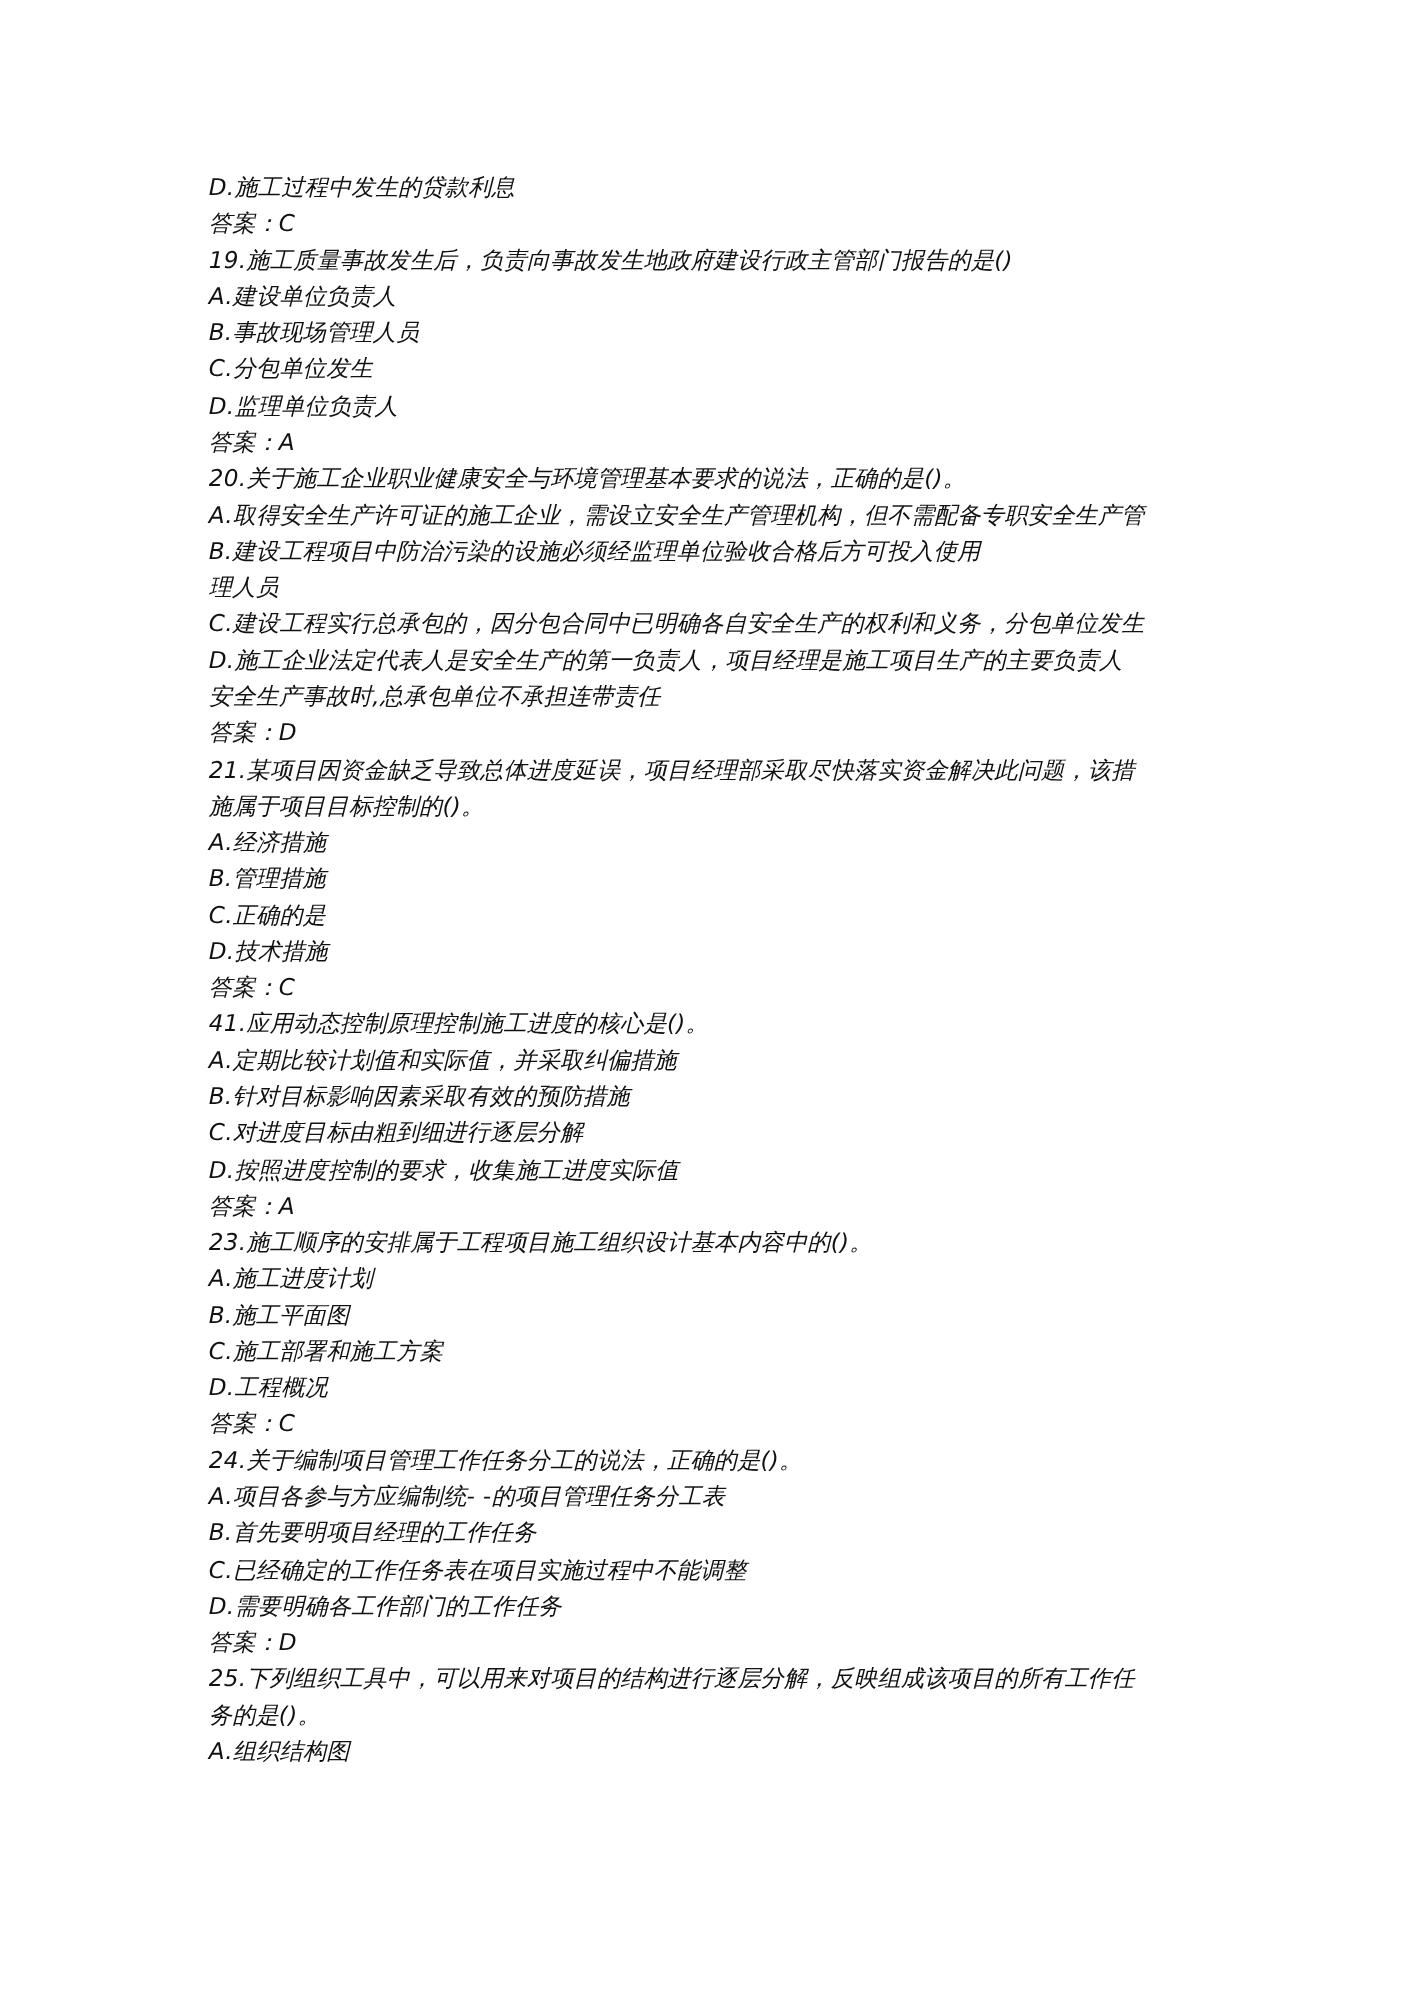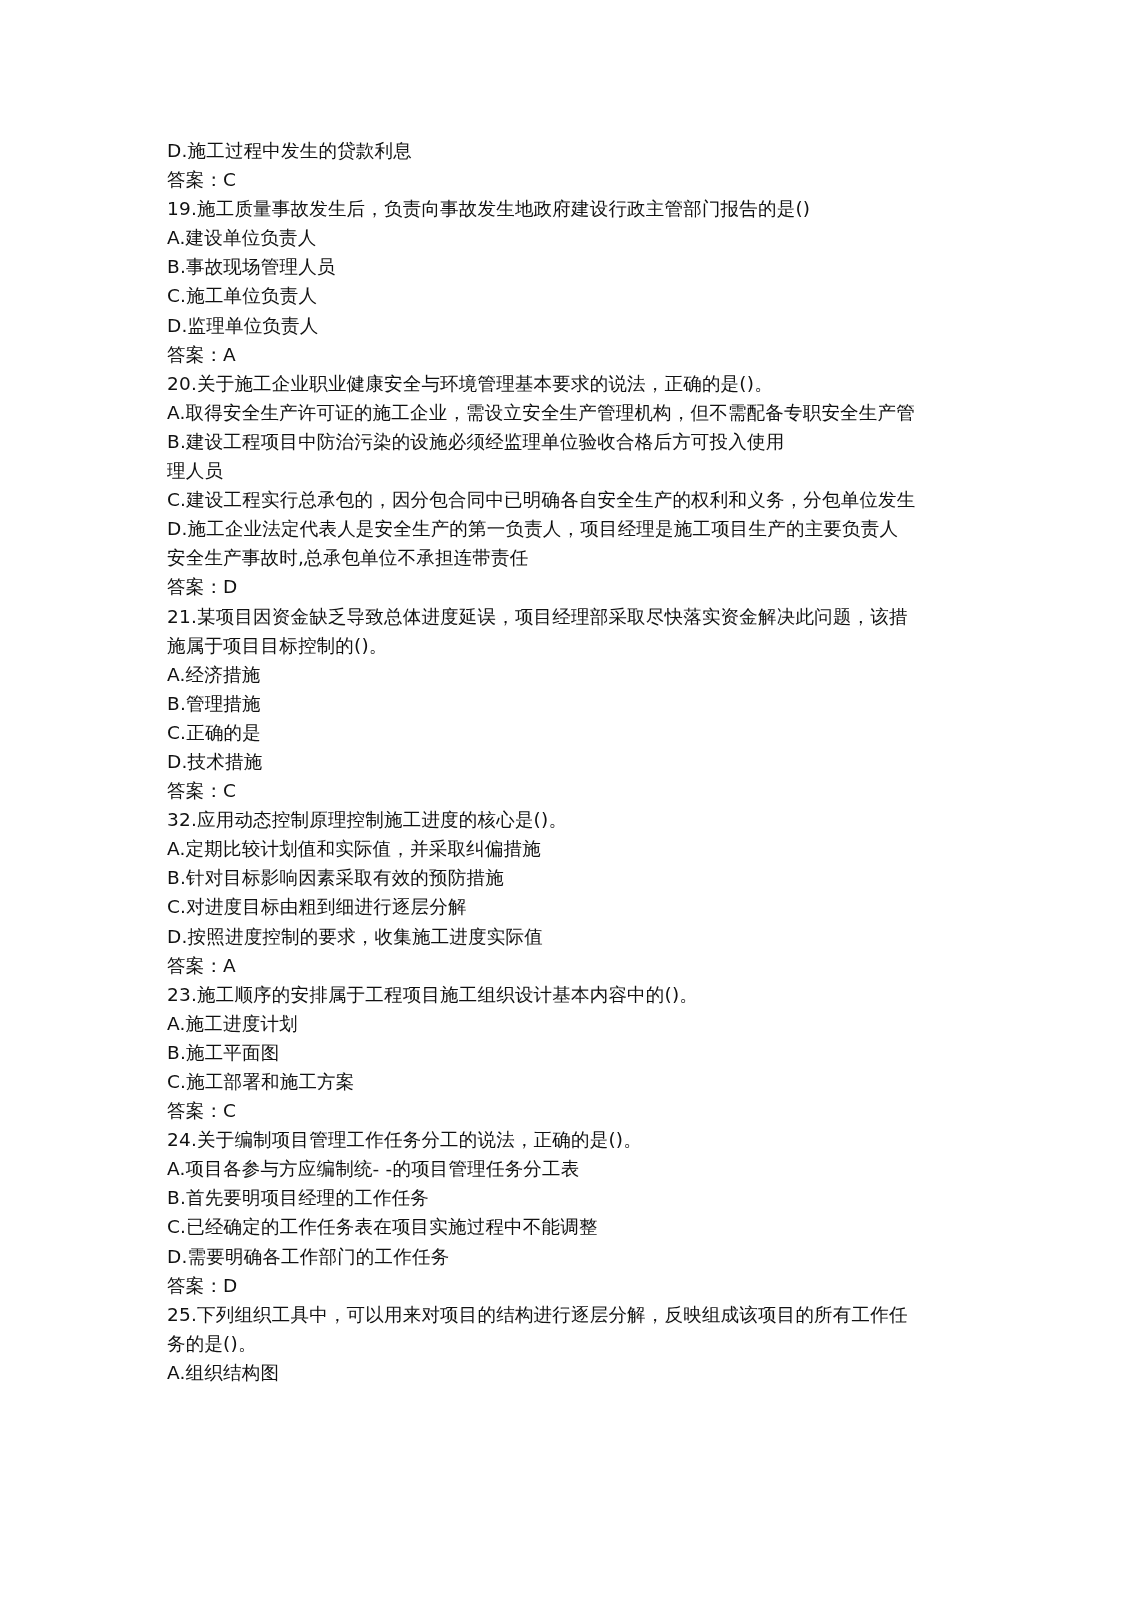--- a/index.html
+++ b/index.html
@@ -13,20 +13,21 @@
       position: relative;
       overflow: hidden;
       font-family: "DejaVu Sans", "Liberation Sans", sans-serif;
       color: #111111;
     }
     .page {
       position: absolute;
       left: 167px;
       top: 136px;
       width: 790px;
+      font-style: italic;
     }
     .line {
       font-size: 18.5px;
       line-height: 29.1px;
       height: 29.1px;
       white-space: nowrap;
       letter-spacing: 0.2px;
     }
     .question { }
     .option { }
@@ -34,48 +35,49 @@
   </style>
 </head>
 <body>
 
 <div class="page">
   <div class="line option">D.施工过程中发生的贷款利息</div>
   <div class="line answer">答案：C</div>
   <div class="line question">19.施工质量事故发生后，负责向事故发生地政府建设行政主管部门报告的是()</div>
   <div class="line option">A.建设单位负责人</div>
   <div class="line option">B.事故现场管理人员</div>
-  <div class="line option">C.施工单位负责人</div>
+  <div class="line option">C.分包单位发生</div>
   <div class="line option">D.监理单位负责人</div>
   <div class="line answer">答案：A</div>
   <div class="line question">20.关于施工企业职业健康安全与环境管理基本要求的说法，正确的是()。</div>
   <div class="line option">A.取得安全生产许可证的施工企业，需设立安全生产管理机构，但不需配备专职安全生产管</div>
   <div class="line option">B.建设工程项目中防治污染的设施必须经监理单位验收合格后方可投入使用</div>
   <div class="line option">理人员</div>
   <div class="line option">C.建设工程实行总承包的，因分包合同中已明确各自安全生产的权利和义务，分包单位发生</div>
   <div class="line option">D.施工企业法定代表人是安全生产的第一负责人，项目经理是施工项目生产的主要负责人</div>
   <div class="line option">安全生产事故时,总承包单位不承担连带责任</div>
   <div class="line answer">答案：D</div>
   <div class="line question">21.某项目因资金缺乏导致总体进度延误，项目经理部采取尽快落实资金解决此问题，该措</div>
   <div class="line question">施属于项目目标控制的()。</div>
   <div class="line option">A.经济措施</div>
   <div class="line option">B.管理措施</div>
   <div class="line option">C.正确的是</div>
   <div class="line option">D.技术措施</div>
   <div class="line answer">答案：C</div>
-  <div class="line question">32.应用动态控制原理控制施工进度的核心是()。</div>
+  <div class="line question">41.应用动态控制原理控制施工进度的核心是()。</div>
   <div class="line option">A.定期比较计划值和实际值，并采取纠偏措施</div>
   <div class="line option">B.针对目标影响因素采取有效的预防措施</div>
   <div class="line option">C.对进度目标由粗到细进行逐层分解</div>
   <div class="line option">D.按照进度控制的要求，收集施工进度实际值</div>
   <div class="line answer">答案：A</div>
   <div class="line question">23.施工顺序的安排属于工程项目施工组织设计基本内容中的()。</div>
   <div class="line option">A.施工进度计划</div>
   <div class="line option">B.施工平面图</div>
   <div class="line option">C.施工部署和施工方案</div>
+  <div class="line option">D.工程概况</div>
   <div class="line answer">答案：C</div>
   <div class="line question">24.关于编制项目管理工作任务分工的说法，正确的是()。</div>
   <div class="line option">A.项目各参与方应编制统- -的项目管理任务分工表</div>
   <div class="line option">B.首先要明项目经理的工作任务</div>
   <div class="line option">C.已经确定的工作任务表在项目实施过程中不能调整</div>
   <div class="line option">D.需要明确各工作部门的工作任务</div>
   <div class="line answer">答案：D</div>
   <div class="line question">25.下列组织工具中，可以用来对项目的结构进行逐层分解，反映组成该项目的所有工作任</div>
   <div class="line question">务的是()。</div>
   <div class="line option">A.组织结构图</div>

